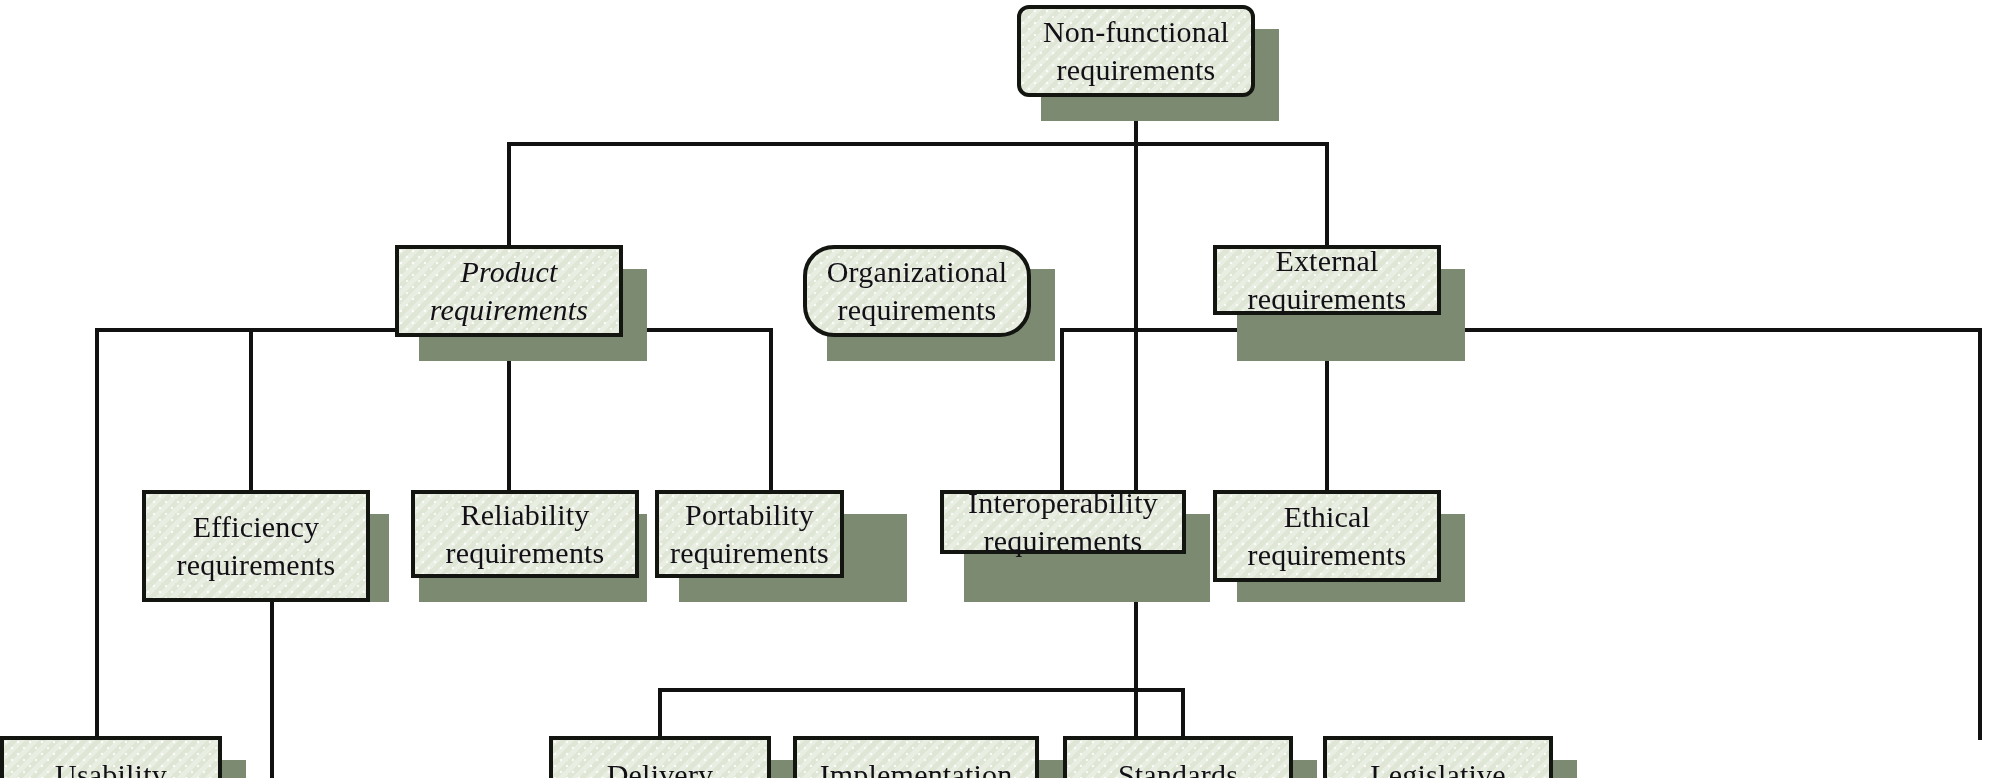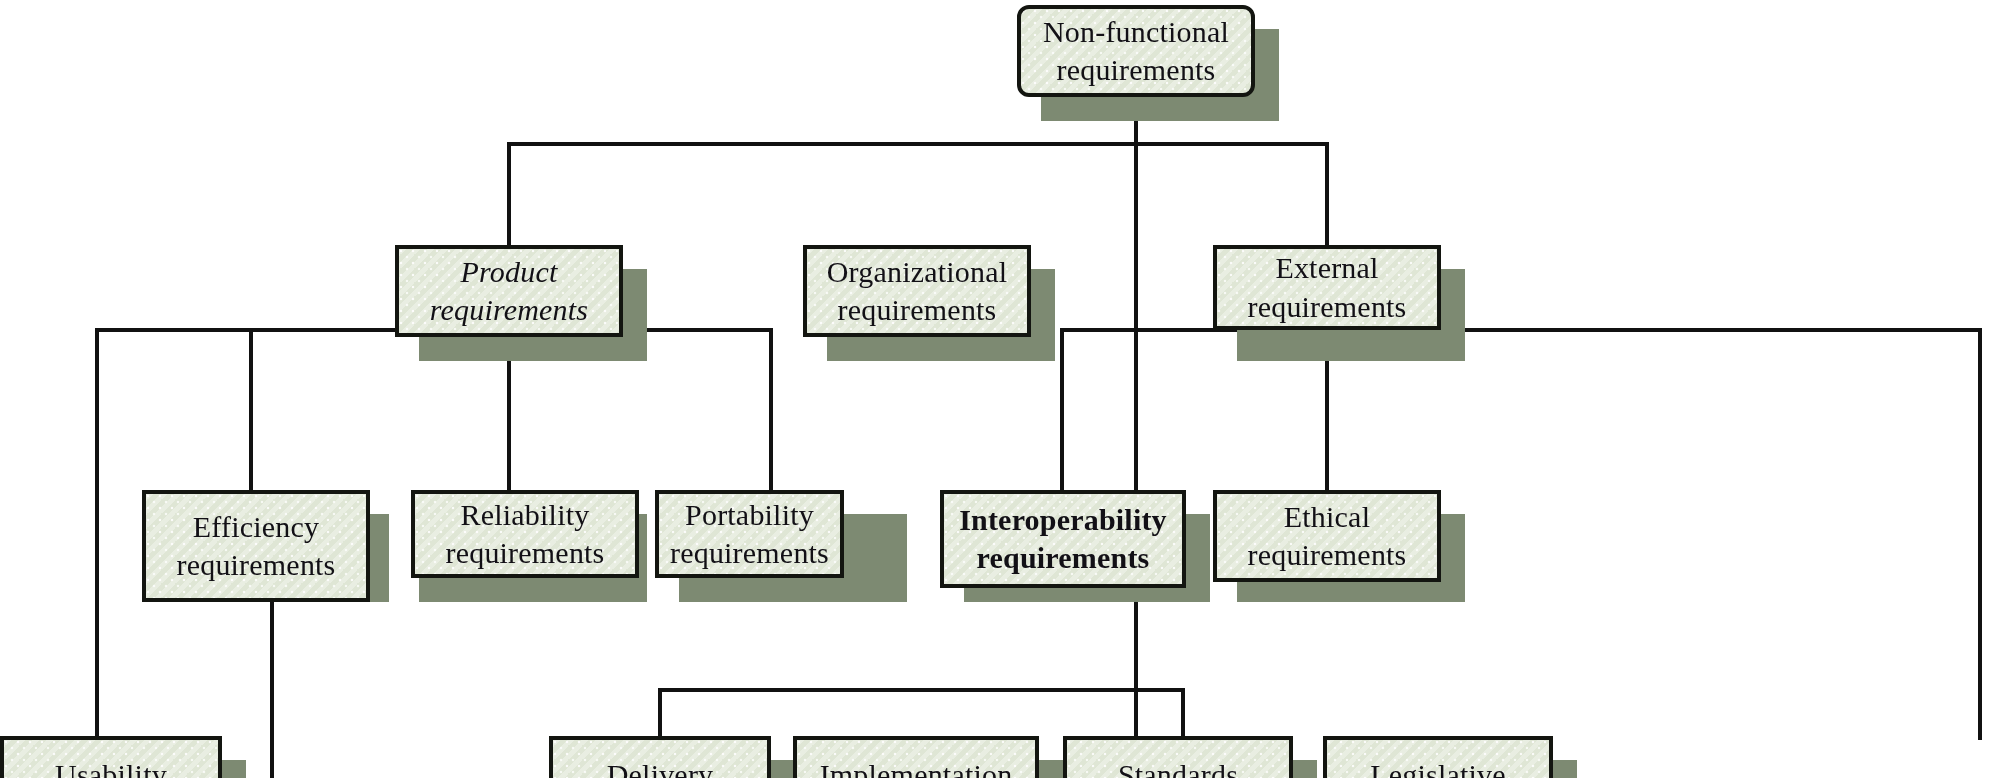--- a/index.html
+++ b/index.html
@@ -115,46 +115,46 @@
   <div class="node" style="left:1017px; top:5px; width:238px; height:92px;border-radius:12px;">
     <span class="ln">Non-functional</span>
     <span class="ln">requirements</span>
   </div>
 
   <div class="node" style="left:395px; top:245px; width:228px; height:92px;font-style:italic;">
     <span class="ln">Product</span>
     <span class="ln">requirements</span>
   </div>
 
-  <div class="node" style="left:803px; top:245px; width:228px; height:92px;">
+  <div class="node" style="left:803px; top:245px; width:228px; height:92px;border-radius:31px;">
     <span class="ln">Organizational</span>
     <span class="ln">requirements</span>
   </div>
 
-  <div class="node" style="left:1213px; top:245px; width:228px; height:85px;">
+  <div class="node" style="left:1213px; top:245px; width:228px; height:70px;">
     <span class="ln">External</span>
     <span class="ln">requirements</span>
   </div>
 
   <div class="node" style="left:142px; top:490px; width:228px; height:112px;">
     <span class="ln">Efficiency</span>
     <span class="ln">requirements</span>
   </div>
 
   <div class="node" style="left:395px; top:490px; width:228px; height:88px;margin-left:16px;">
     <span class="ln">Reliability</span>
     <span class="ln">requirements</span>
   </div>
 
   <div class="node" style="left:655px; top:490px; width:189px; height:88px;">
     <span class="ln">Portability</span>
     <span class="ln">requirements</span>
   </div>
 
-  <div class="node" style="left:940px; top:490px; width:246px; height:98px;font-weight:bold;">
+  <div class="node" style="left:940px; top:490px; width:246px; height:64px;">
     <span class="ln">Interoperability</span>
     <span class="ln">requirements</span>
   </div>
 
   <div class="node" style="left:1213px; top:490px; width:228px; height:92px;">
     <span class="ln">Ethical</span>
     <span class="ln">requirements</span>
   </div>
 
   <div class="node clipped" style="left:0px; top:736px; width:222px; height:70px;">

